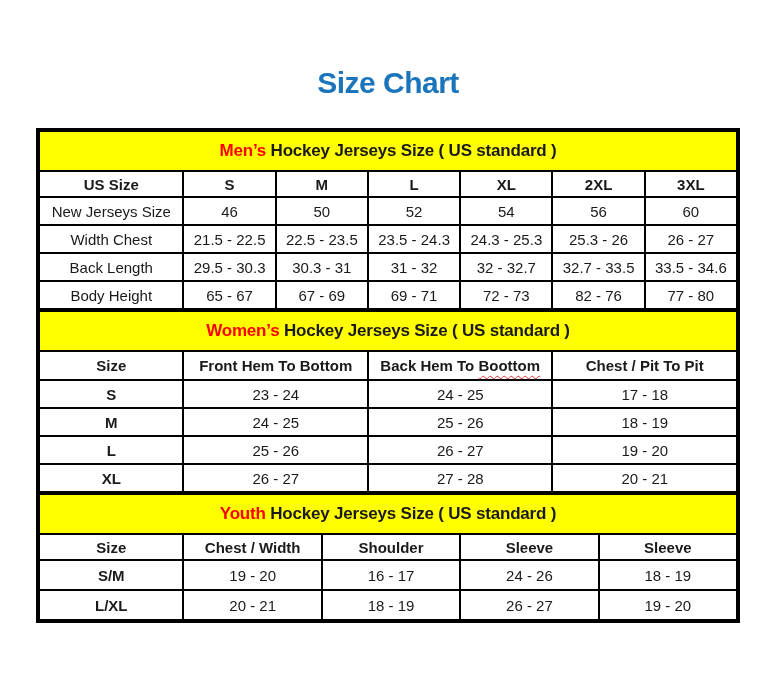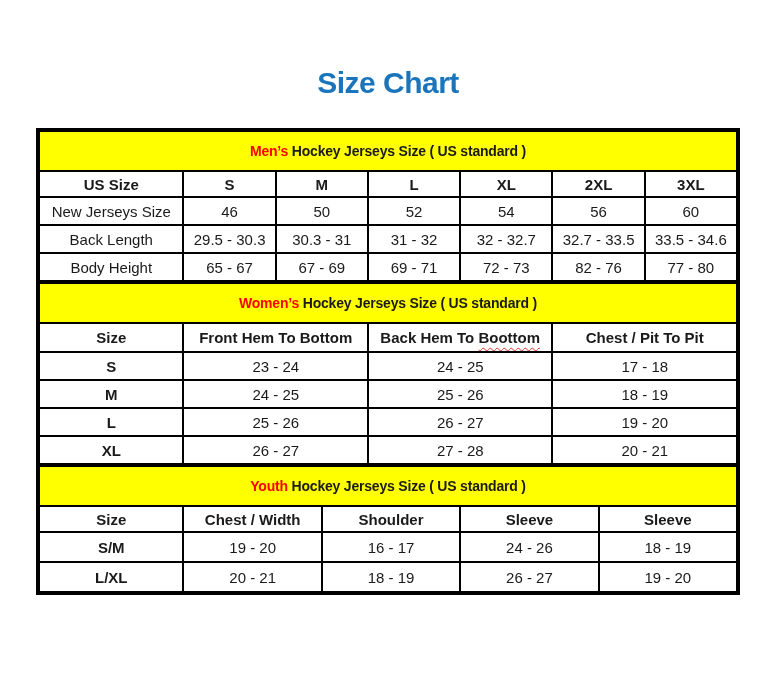--- a/index.html
+++ b/index.html
@@ -41,21 +41,21 @@
     text-align: center;
     vertical-align: middle;
     padding: 0 2px;
     font-size: 15px;
     overflow: hidden;
     white-space: nowrap;
   }
   tr.band-row td {
     background: #ffff00;
     height: 38px;
-    font-size: 14px;
+    font-size: 17px;
     font-weight: bold;
     letter-spacing: -0.2px;
   }
   tr.band-row .band-highlight { color: #fe0000; }
   tr.header-row th {
     font-weight: bold;
     height: 24px;
   }
   tr.data-row td { height: 26px; }
   table.women-table tr.header-row th { height: 27px; }
@@ -108,20 +108,29 @@
       <tr class="data-row">
         <td>New Jerseys Size</td>
         <td>46</td>
         <td>50</td>
         <td>52</td>
         <td>54</td>
         <td>56</td>
         <td>60</td>
       </tr>
       <tr class="data-row">
+        <td>Width Chest</td>
+        <td>21.5 - 22.5</td>
+        <td>22.5 - 23.5</td>
+        <td>23.5 - 24.3</td>
+        <td>24.3 - 25.3</td>
+        <td>25.3 - 26</td>
+        <td>26 - 27</td>
+      </tr>
+      <tr class="data-row">
         <td>Back Length</td>
         <td>29.5 - 30.3</td>
         <td>30.3 - 31</td>
         <td>31 - 32</td>
         <td>32 - 32.7</td>
         <td>32.7 - 33.5</td>
         <td>33.5 - 34.6</td>
       </tr>
       <tr class="data-row">
         <td>Body Height</td>

